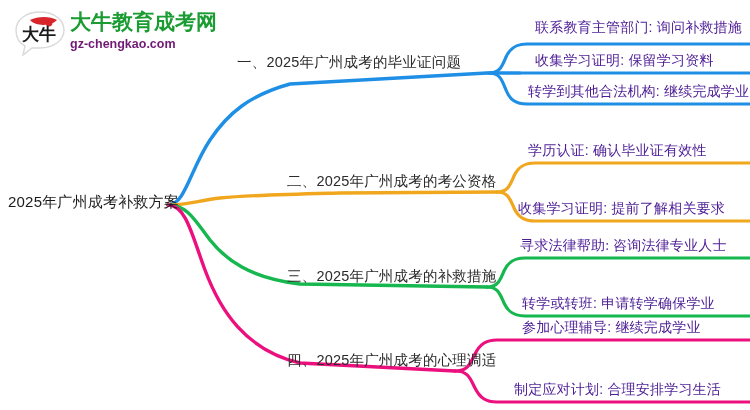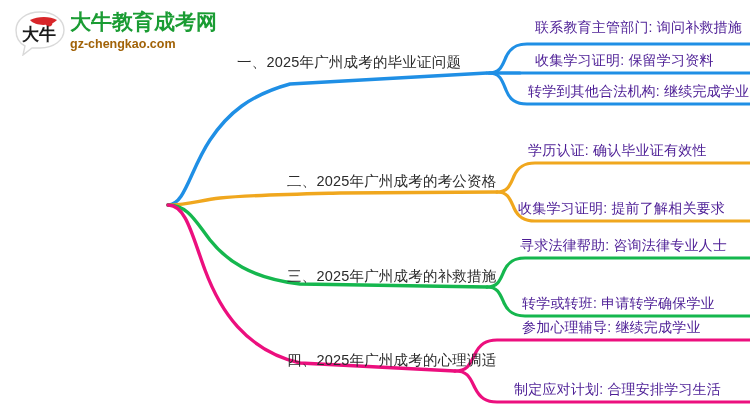--- a/index.html
+++ b/index.html
@@ -43,21 +43,21 @@
     font-size: 21px;
     font-weight: bold;
     color: #1a9c33;
     letter-spacing: 0px;
     line-height: 24px;
     white-space: nowrap;
   }
   .logo-sub {
     font-size: 12.5px;
     font-weight: bold;
-    color: #a16207;
+    color: #701a75;
     line-height: 16px;
     margin-top: 2px;
     white-space: nowrap;
   }
 
   
   #edges {
     position: absolute;
     left: 0;
     top: 0;
@@ -125,31 +125,32 @@
       <path d="M487 287 C498 287 500 280 504 271 C508 262 514 258 525 258 L750 258" stroke="#15b74e" stroke-width="3.2"></path>
       <path d="M487 287 C498 287 500 294 504 303 C508 312 514 316 525 316 L750 316" stroke="#15b74e" stroke-width="3.2"></path>
 
       <path d="M168 205 C186 205 192 235 205 270 C220 310 245 350 300 363 L455 371" stroke="#ec0f7e" stroke-width="3.4"></path>
       <path d="M455 371 C468 371 470 364 475 354 C480 344 486 340 497 340 L750 340" stroke="#ec0f7e" stroke-width="3.2"></path>
       <path d="M455 371 C468 371 470 378 475 388 C480 398 486 402 497 402 L750 402" stroke="#ec0f7e" stroke-width="3.2"></path>
 
     </g>
   </svg>
 
+  <div class="node root-node">2025年广州成考补救方案</div>
 
   <div class="node branch-node" style="left:212px; top:53px;">一、2025年广州成考的毕业证问题</div>
   <div class="node leaf-node" style="left:535px; top:19px;">联系教育主管部门: 询问补救措施</div>
   <div class="node leaf-node" style="left:535px; top:52px;">收集学习证明: 保留学习资料</div>
   <div class="node leaf-node" style="left:528px; top:83px;">转学到其他合法机构: 继续完成学业</div>
 
   <div class="node branch-node" style="left:262px; top:172px;">二、2025年广州成考的考公资格</div>
   <div class="node leaf-node" style="left:528px; top:142px;">学历认证: 确认毕业证有效性</div>
   <div class="node leaf-node" style="left:518px; top:200px;">收集学习证明: 提前了解相关要求</div>
 
   <div class="node branch-node" style="left:262px; top:267px;">三、2025年广州成考的补救措施</div>
-  <div class="node leaf-node" style="left:520px; top:237px;">寻求法律帮助: 咨询法律专业人士</div>
+  <div class="node leaf-node" style="left:520px; top:237px;font-family:Liberation Serif, serif;">寻求法律帮助: 咨询法律专业人士</div>
   <div class="node leaf-node" style="left:522px; top:295px;">转学或转班: 申请转学确保学业</div>
 
   <div class="node branch-node" style="left:262px; top:351px;text-align:center;">四、2025年广州成考的心理调适</div>
   <div class="node leaf-node" style="left:522px; top:319px;">参加心理辅导: 继续完成学业</div>
   <div class="node leaf-node" style="left:514px; top:381px;">制定应对计划: 合理安排学习生活</div>
 
 </div>
 
 </body></html>

